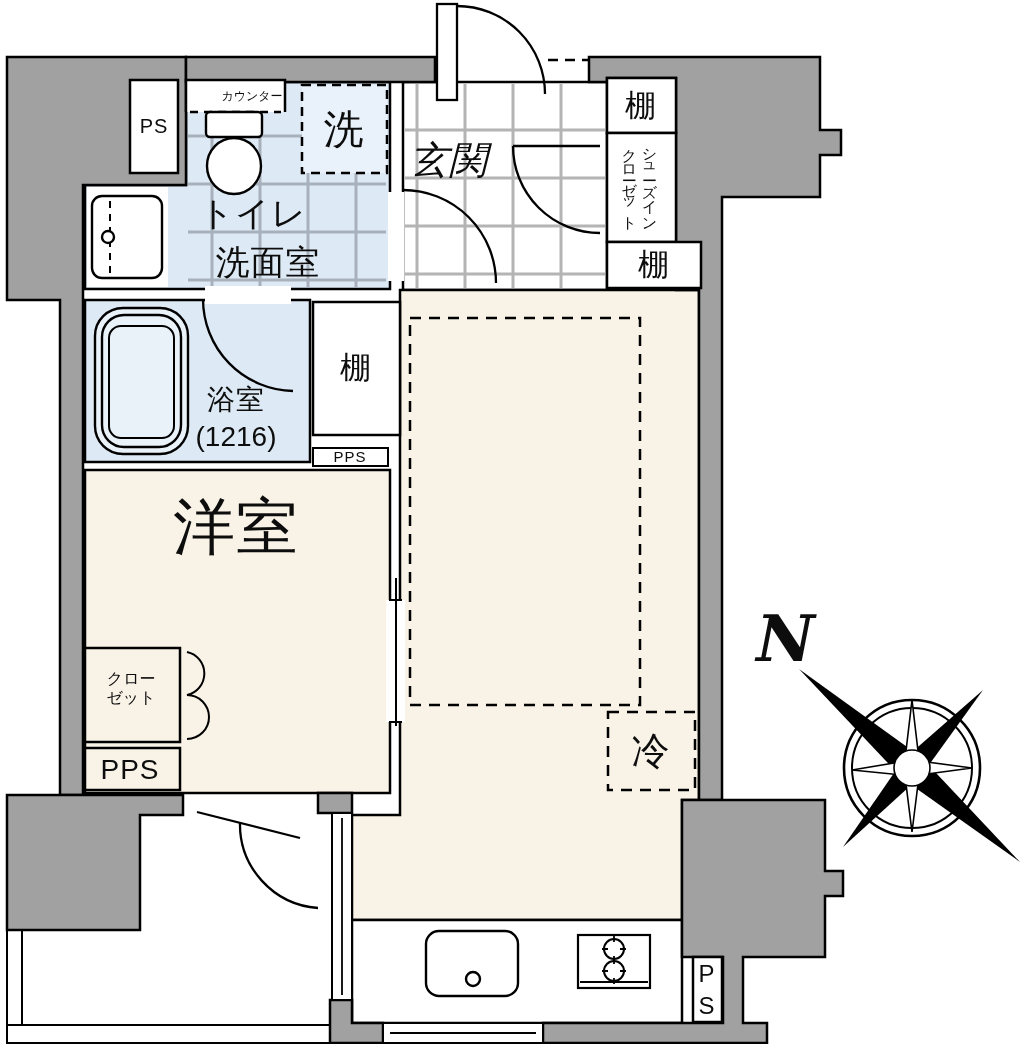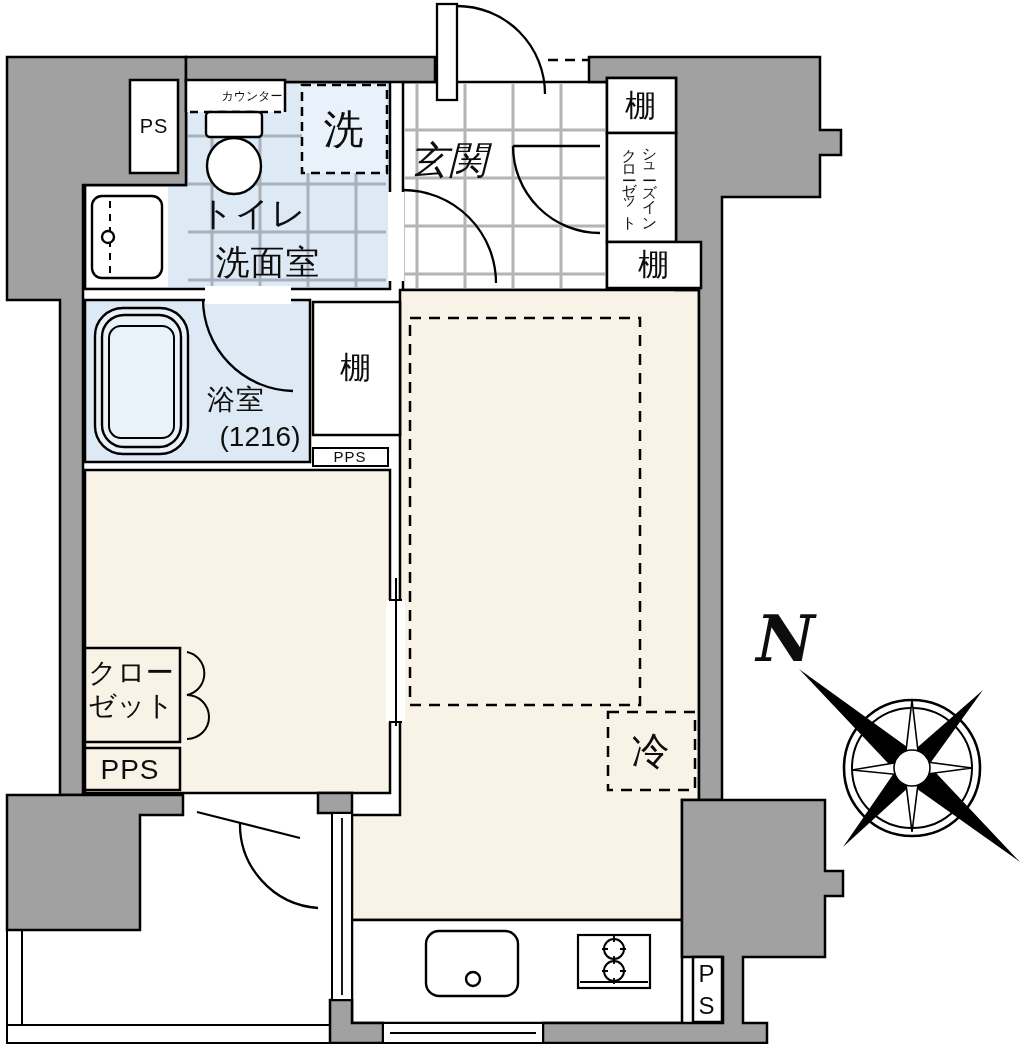--- a/index.html
+++ b/index.html
@@ -152,23 +152,24 @@
   <div class="lbl" style="left:236px;top:96px;font-size:12px;letter-spacing:0;margin-left:16px;">カウンター</div>
   <div class="lbl" style="left:344px;top:130px;font-size:40px;">洗</div>
   <div class="lbl" style="left:449px;top:160px;font-size:38px;font-style:italic;">玄関</div>
   <div class="lbl" style="left:641px;top:106px;font-size:31px;">棚</div>
   <div class="lbl vert" style="left:619px;top:138px;font-size:15px;line-height:1.35;">シューズイン
 クローゼット</div>
   <div class="lbl" style="left:654px;top:265px;font-size:31px;">棚</div>
   <div class="lbl" style="left:253px;top:213px;font-size:34px;">トイレ</div>
   <div class="lbl" style="left:268px;top:252px;font-size:34px;margin-top:10px;">洗面室</div>
   <div class="lbl" style="left:236px;top:400px;font-size:28px;">浴室</div>
-  <div class="lbl" style="left:236px;top:437px;font-size:28px;letter-spacing:0;margin-left:24px;">(1216)</div>
+  <div class="lbl" style="left:236px;top:437px;font-size:28px;letter-spacing:0;">(1216)</div>
   <div class="lbl" style="left:356px;top:368px;font-size:31px;">棚</div>
   <div class="lbl" style="left:350px;top:457px;font-size:15px;">PPS</div>
+  <div class="lbl" style="left:236px;top:527px;font-size:62px;">洋室</div>
   <div class="lbl" style="left:651px;top:751px;font-size:38px;">冷</div>
-  <div class="lbl" style="left:131px;top:689px;font-size:28px;letter-spacing:0;">クロー
+  <div class="lbl" style="left:131px;top:689px;font-size:16px;letter-spacing:0;text-align:right;">クロー
 ゼット</div>
   <div class="lbl" style="left:130px;top:770px;font-size:28px;">PPS</div>
   <div class="lbl" style="left:707px;top:990px;font-size:24px;line-height:1.35;">P
 S</div>
   <div class="lbl serif-n" style="left:786px;top:639px;font-size:64px;">N</div>
 </div>
 
 </body></html>

